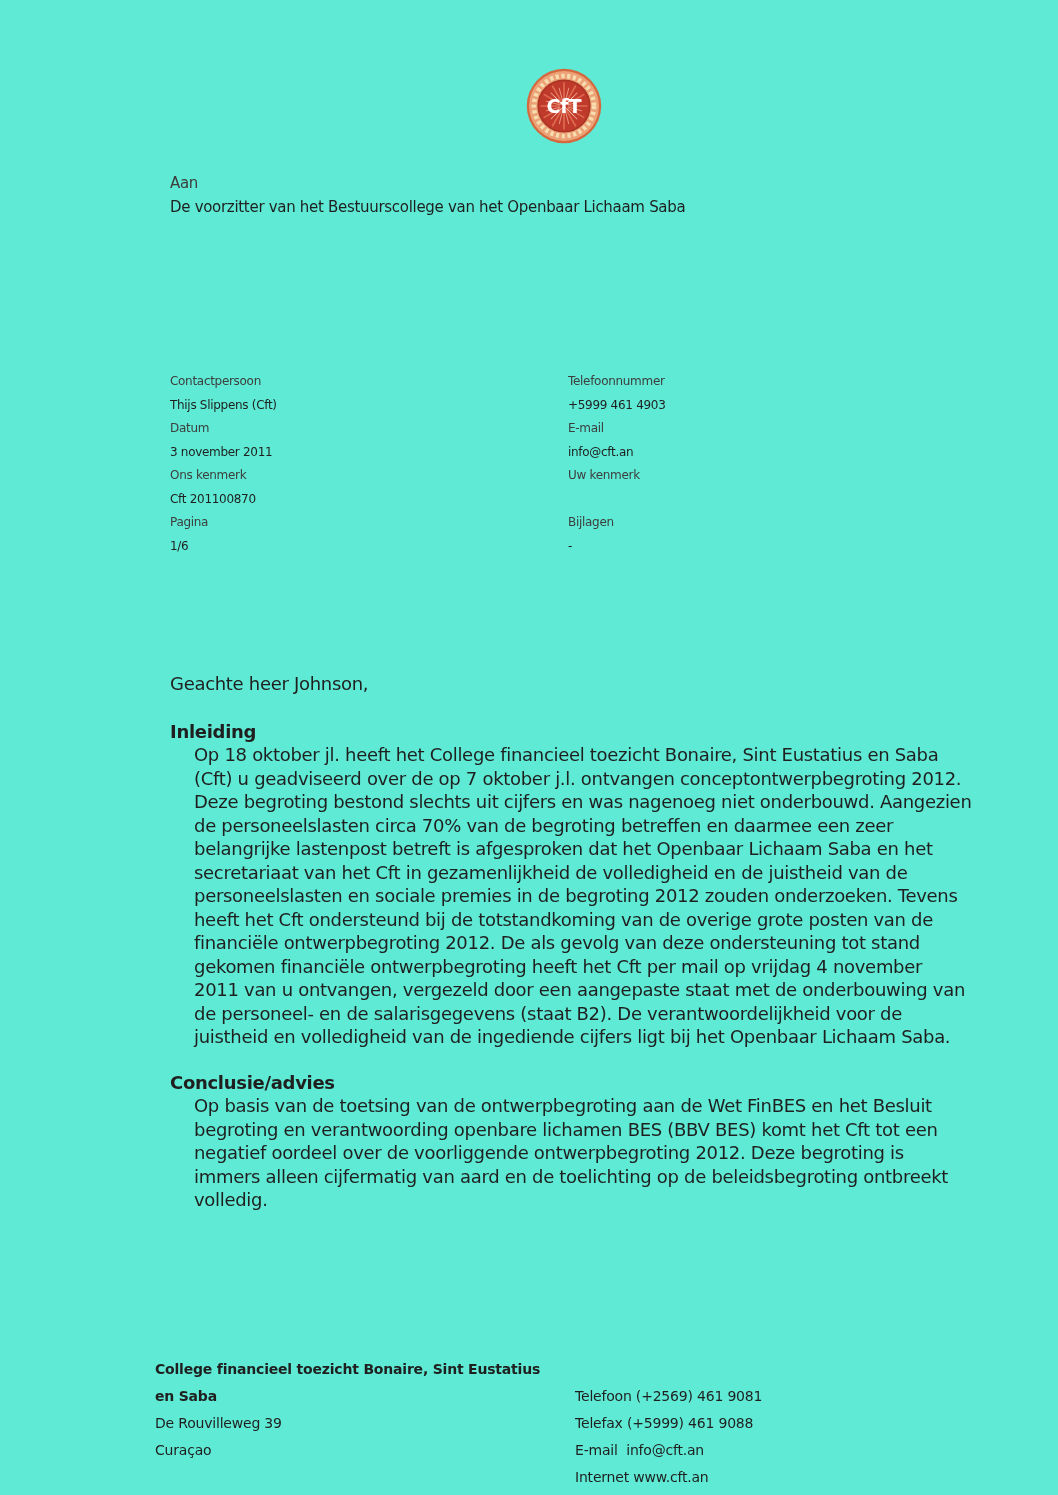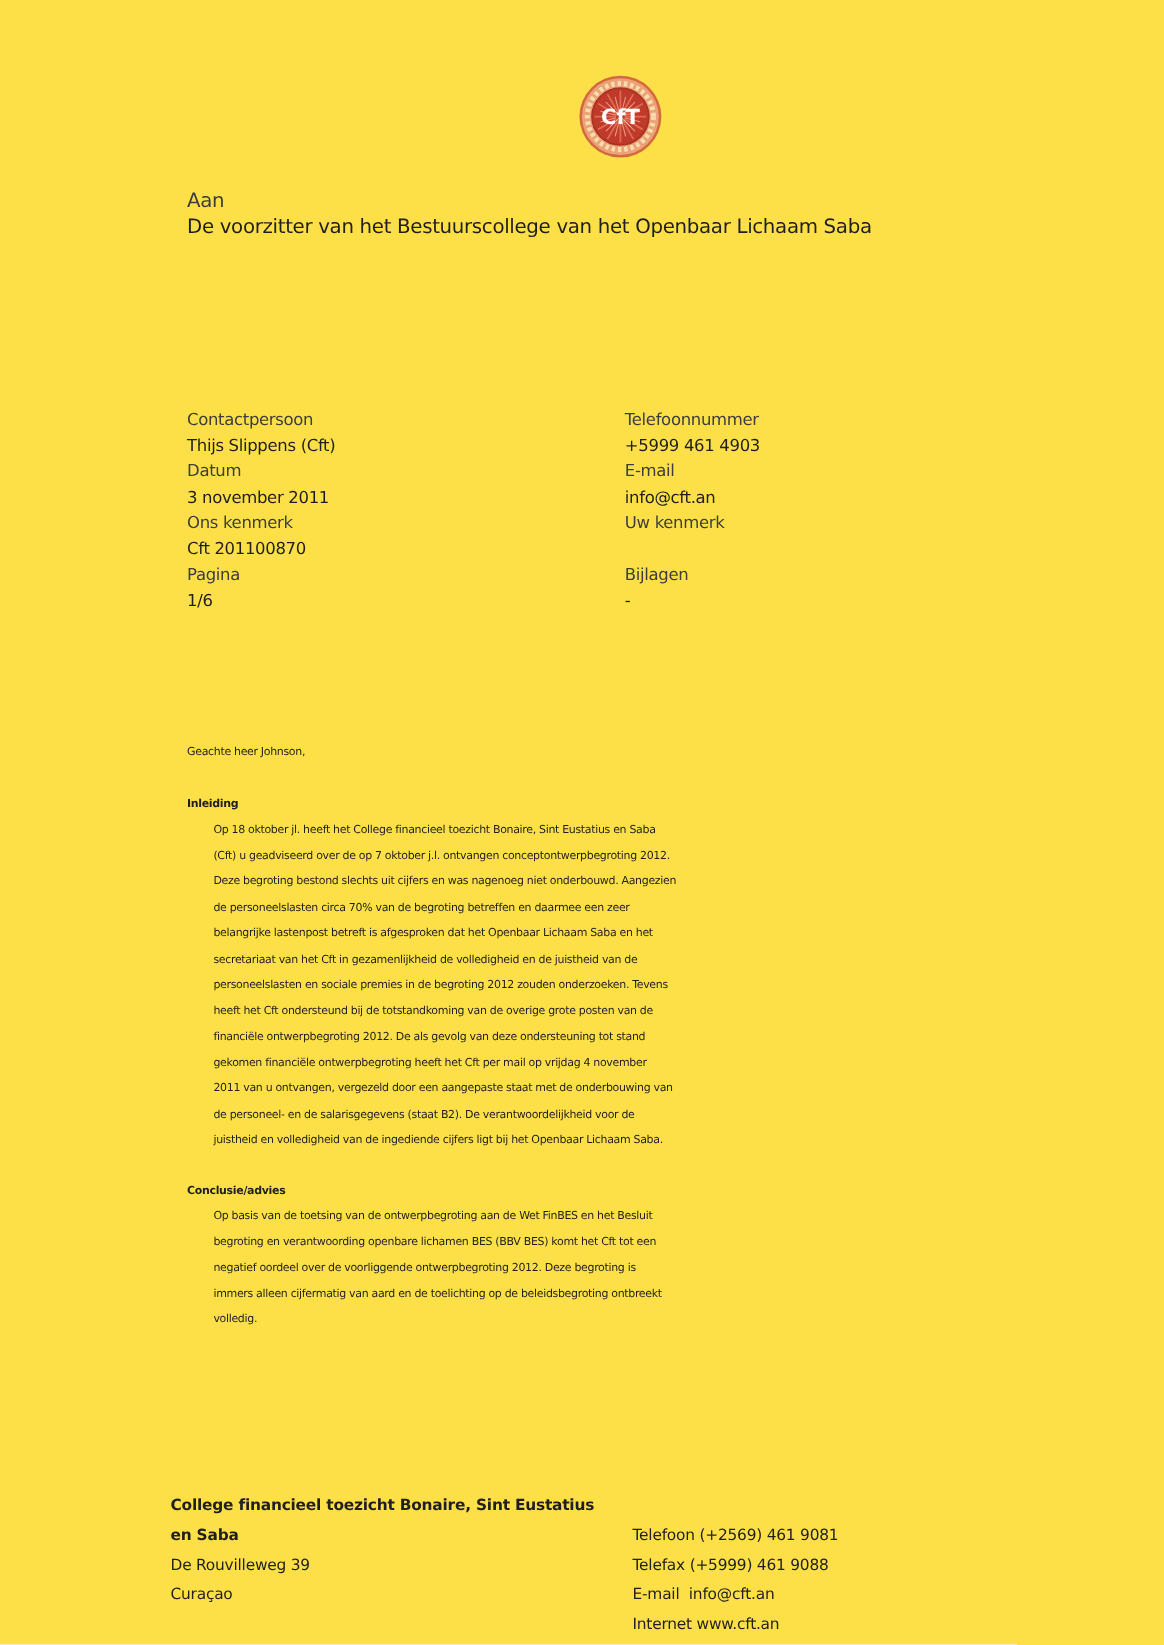--- a/index.html
+++ b/index.html
@@ -1,34 +1,34 @@
 <!DOCTYPE html>
 <html><head>
 <meta charset="utf-8">
 <style>
   * { margin:0; padding:0; box-sizing:border-box; }
   html,body { background:#ffffff; }
   .page {
     position:relative;
     width:1058px;
     height:1495px;
-    background:#fde047;
+    background:#5eead4;
     font-family:"DejaVu Sans","Liberation Sans",sans-serif;
     color:#1f1f1f;
     overflow:hidden;
   }
-  .txt { font-size:10px; line-height:23.5px; letter-spacing:-0.3px; }
+  .txt { font-size:18px; line-height:23.5px; letter-spacing:-0.3px; }
   .abs { position:absolute; }
   .logo { left:526px; top:67px; width:76px; height:78px; }
   .recipient { left:170px; top:171px; }
-  .recipient .line { height:24px; font-size:18px; line-height:24px; letter-spacing:-0.3px; }
+  .recipient .line { height:24px; font-size:15px; line-height:24px; letter-spacing:-0.3px; }
   .meta-col { top:370px; }
   .meta-left  { left:170px; }
   .meta-right { left:568px; }
-  .mline { height:23.5px; font-size:15px; line-height:23.5px; letter-spacing:-0.3px; }
+  .mline { height:23.5px; font-size:12px; line-height:23.5px; letter-spacing:-0.3px; }
   .label { color:#3d3d3d; }
   .subject { left:170px; top:579px; }
   .subject .value { font-weight:bold; }
   .salutation { left:170px; top:672px; }
   .sec-head { left:170px; font-weight:bold; }
   .sec-body { left:170px; width:860px; white-space:pre-line;margin-left:24px; }
   .head-inleiding { top:720px; }
   .body-inleiding { top:743px; }
   .head-conclusie { top:1071px; }
   .body-conclusie { top:1094px; }

